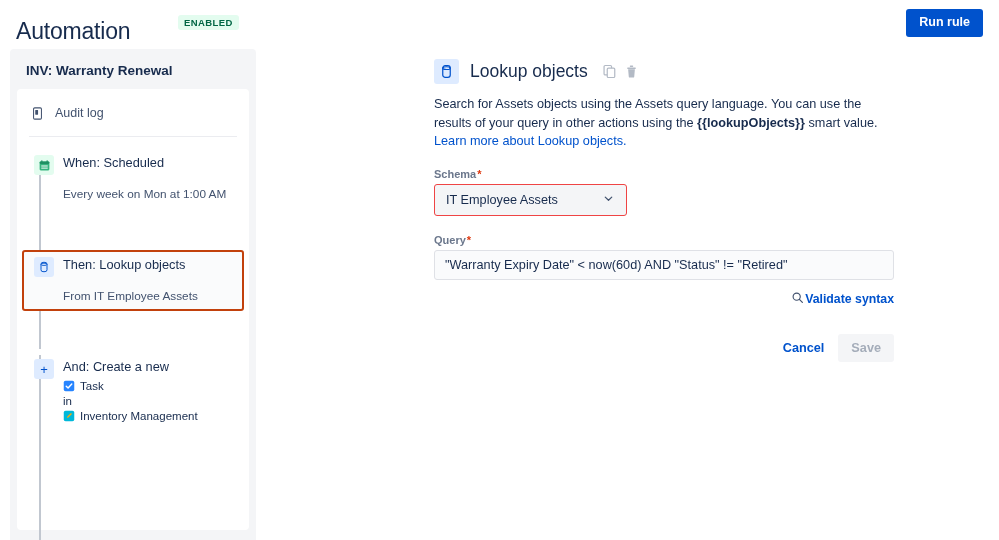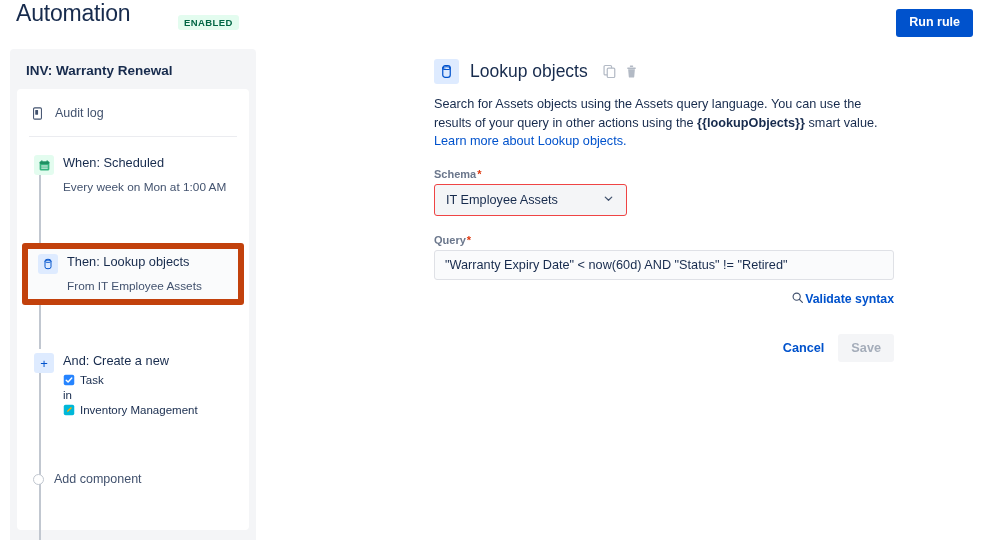--- a/index.html
+++ b/index.html
@@ -12,41 +12,41 @@
   }
 
   
   .topbar {
     position: relative;
     height: 44px;
     width: 999px;
   }
   .page-title {
     position: absolute;
-    left: 16px; top: 0;
+    left: 16px; top: 18px;
     font-size: 23px;
     font-weight: 400;
     color: #172b4d;
     letter-spacing: -0.2px;
   }
   .status-badge {
     position: absolute;
     left: 178px; top: 15px;
     background: #e3fcef;
     color: #006644;
     font-size: 9.5px;
     font-weight: bold;
     letter-spacing: 0.4px;
     padding: 3px 6px 2px 6px;
     border-radius: 3px;
     line-height: 1;
   }
   .run-rule-btn {
     position: absolute;
-    right: 26px; top: 9px;
+    right: 16px; top: 9px;
     background: #0052cc;
     color: #ffffff;
     border: none;
     border-radius: 3px;
     font-size: 12.5px;
     font-weight: bold;
     font-family: "Liberation Sans", sans-serif;
     padding: 7px 13px 8px 13px;
     cursor: pointer;
     line-height: 1;
@@ -123,21 +123,21 @@
     display: flex;
     align-items: flex-start;
     gap: 9px;
     padding: 6px 8px 6px 12px;
     margin: 0 5px;
     border-radius: 3px;
     cursor: pointer;
     background: transparent;
   }
   .step.selected {
-    border: 6px solid #c2410c;
+    border: 2px solid #c2410c;
     background: #fafbfc;
     padding: 4px 6px 4px 10px;
   }
   .step-icon {
     width: 20px; height: 20px;
     border-radius: 3px;
     display: flex; align-items: center; justify-content: center;
     flex: none;
     margin-top: 1px;
     position: relative;
@@ -149,21 +149,21 @@
   .step-body { flex: 1; min-width: 0; }
   .step-title {
     font-size: 12.8px;
     color: #172b4d;
     line-height: 17px;
   }
   .step-sub {
     font-size: 11.8px;
     color: #42526e;
     line-height: 17px;
-    margin-top: 8px;
+    margin-top: 15px;
   }
   .chip-line {
     display: flex;
     align-items: center;
     gap: 5px;
     font-size: 11.5px;
     color: #172b4d;
     line-height: 16px;
     margin-top: 3px;
   }
@@ -391,24 +391,20 @@
                 <svg width="12" height="12" viewBox="0 0 16 16">
                     <rect x="1" y="1" width="14" height="14" rx="2.4" fill="#00b8d9"></rect>
                     <path d="M10.6 4.1 L11.9 5.4 L7.2 10.1 L5.3 10.6 L5.8 8.7 Z" fill="#ffab00"></path>
                   </svg>
               </span>
               <span>Inventory Management</span>
             </div>
           </div>
         </div>
 
-        <div class="add-component">
-          <span class="add-dot"></span>
-          <span class="add-label">Add component</span>
-        </div>
       </div>
     </div>
   </div>
 
   <div class="detail">
 
     <div class="detail-header">
       <span class="detail-header-icon">
         <svg width="15" height="15" viewBox="0 0 16 16">
             <rect x="4" y="1.8" width="8" height="12.4" rx="2.6" fill="none" stroke="#0052cc" stroke-width="1.3"></rect>

